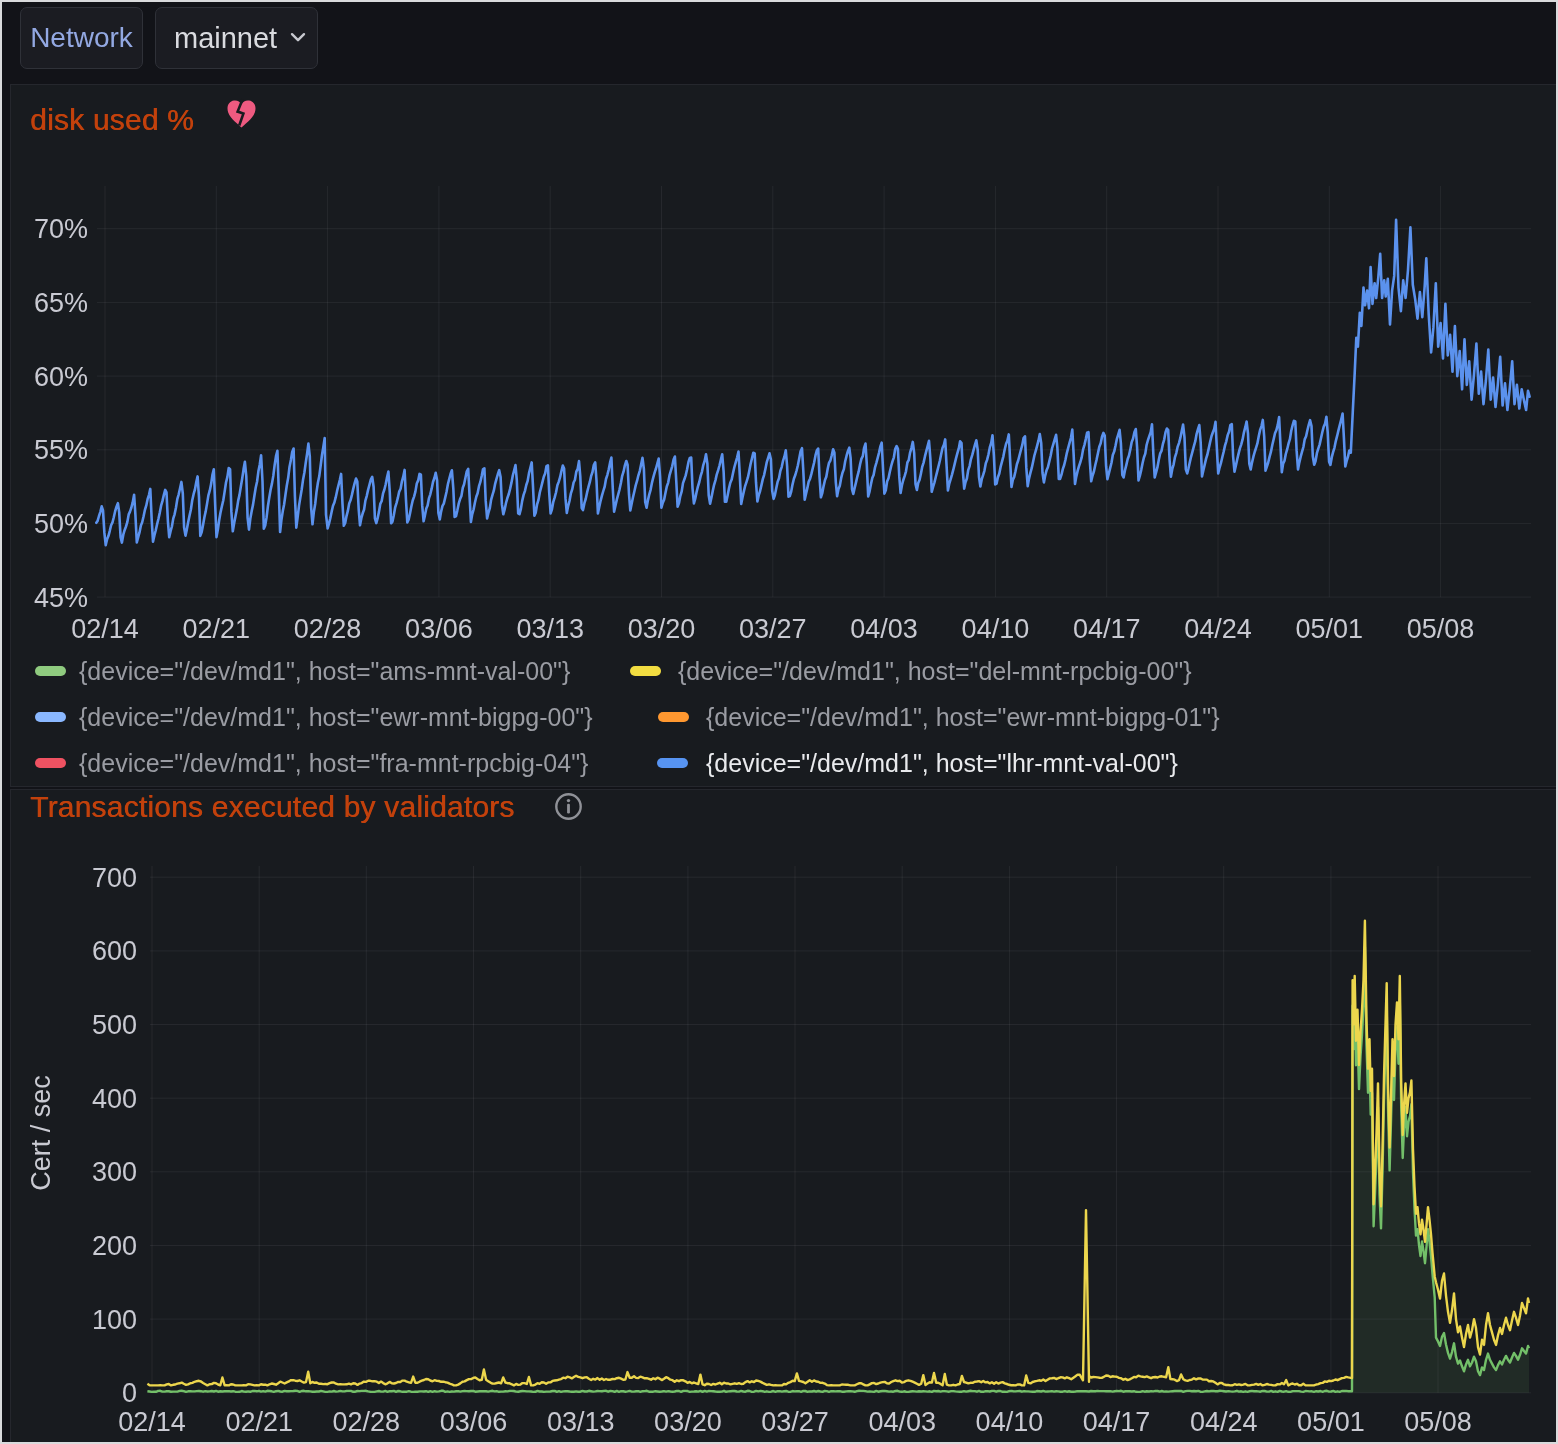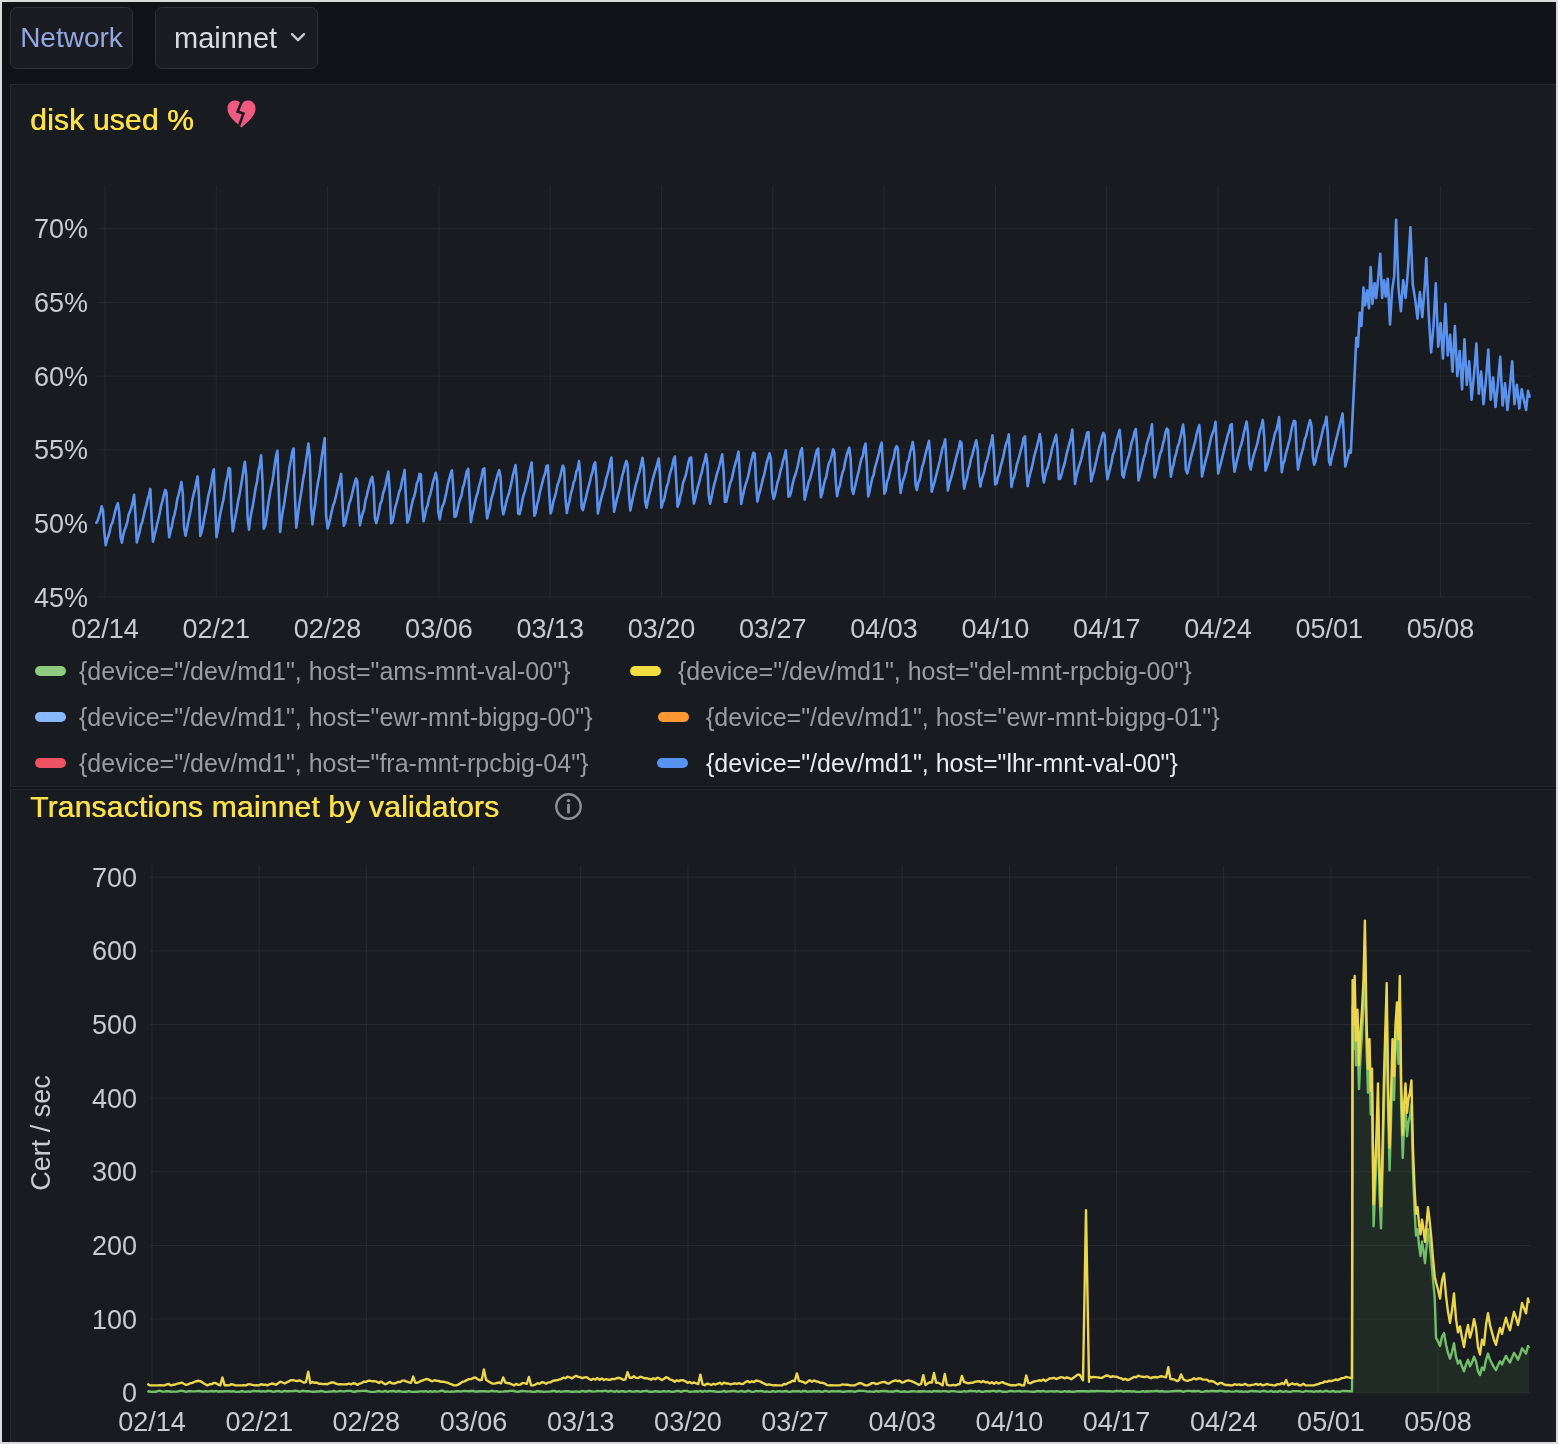--- a/index.html
+++ b/index.html
@@ -1,43 +1,43 @@
 <!DOCTYPE html>
 <html><head><meta charset="utf-8"><style>
 * { margin:0; padding:0; box-sizing:border-box; }
 html,body { width:1558px; height:1444px; background:#121318;
   font-family:"Liberation Sans", sans-serif; overflow:hidden; }
 svg text { font-family:"Liberation Sans", sans-serif; }
 .box { position:absolute; top:7px; height:62px; background:#1b1c22;
   border:1px solid #2f3138; border-radius:7px; display:flex; align-items:center; }
 .panel { position:absolute; left:10px; background:#181b1f;
   border:1px solid #25272d; border-right:none; width:1548px; }
-.ptitle { position:absolute; font-size:30px; font-weight:500; color:#fde047;
+.ptitle { position:absolute; font-size:30px; font-weight:500; color:#c2410c;
   letter-spacing:.2px; white-space:nowrap; text-shadow:0.5px 0 currentColor;text-align:center; }
 .frame { position:absolute; left:0; top:0; width:1558px; height:1444px;
   border:2px solid #d9dadc; pointer-events:none; z-index:50; }
 </style></head>
 <body>
-<div class="box" style="left:10px;width:123px;">
+<div class="box" style="left:20px;width:123px;">
     <span style="width:100%;text-align:center;font-size:28px;font-weight:500;color:#93a8e2;">Network</span>
   </div>
 <div class="box" style="left:155px;width:163px;">
     <span style="padding-left:18px;font-size:29px;color:#dadbe0;">mainnet</span>
   </div>
 <svg style="position:absolute;left:290px;top:32px" width="16" height="11" viewBox="0 0 16 11">
 <path d="M2 2.2 L 8 8.2 L 14 2.2" fill="none" stroke="#c7c8cf" stroke-width="2.4" stroke-linecap="round" stroke-linejoin="round"></path>
 </svg>
 <div class="panel" style="top:84px;height:703px;"></div>
 <div class="panel" style="top:789px;height:655px;border-bottom:none;"></div>
 <div class="ptitle" style="left:30px;top:103px;">disk used %</div>
 <svg style="position:absolute;left:226px;top:98px" width="31" height="32" viewBox="0 0 31 32">
 <path d="M15.5 29.5 C 13 27 4.5 21 2.2 14.5 C 0.2 8.8 2.6 3.4 8.0 2.6 C 11.3 2.1 13.9 3.8 15.5 6.2 C 17.1 3.8 19.7 2.1 23.0 2.6 C 28.4 3.4 30.8 8.8 28.8 14.5 C 26.5 21 18 27 15.5 29.5 Z" fill="#ee5a80"></path>
 <path d="M16.6 1.2 L 11.6 13.6 L 17.4 15.6 L 13.2 27.5" fill="none" stroke="#181b1f" stroke-width="2.6"></path>
 </svg>
-<div class="ptitle" style="left:30px;top:790px;">Transactions mainnet by validators</div>
+<div class="ptitle" style="left:30px;top:790px;">Transactions executed by validators</div>
 <svg style="position:absolute;left:554px;top:792px" width="29" height="29" viewBox="0 0 29 29">
 <circle cx="14.5" cy="14.5" r="12.2" fill="none" stroke="#8f9197" stroke-width="2.4"></circle>
 <circle cx="14.5" cy="8.6" r="1.7" fill="#8f9197"></circle>
 <rect x="13.1" y="11.8" width="2.8" height="9.6" rx="1.2" fill="#8f9197"></rect>
 </svg>
 <svg style="position:absolute;left:0;top:0" width="1558" height="800" viewBox="0 0 1558 800">
     <line x1="105.0" y1="186.0" x2="105.0" y2="597.2" stroke="rgba(204,204,220,0.08)" stroke-width="1"></line>
     <line x1="216.3" y1="186.0" x2="216.3" y2="597.2" stroke="rgba(204,204,220,0.08)" stroke-width="1"></line>
     <line x1="327.6" y1="186.0" x2="327.6" y2="597.2" stroke="rgba(204,204,220,0.08)" stroke-width="1"></line>
     <line x1="438.9" y1="186.0" x2="438.9" y2="597.2" stroke="rgba(204,204,220,0.08)" stroke-width="1"></line>

